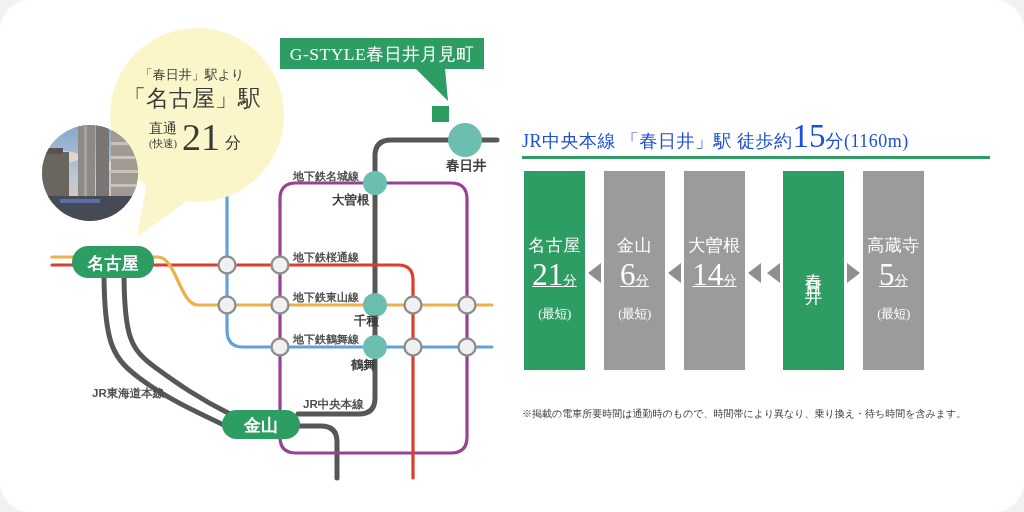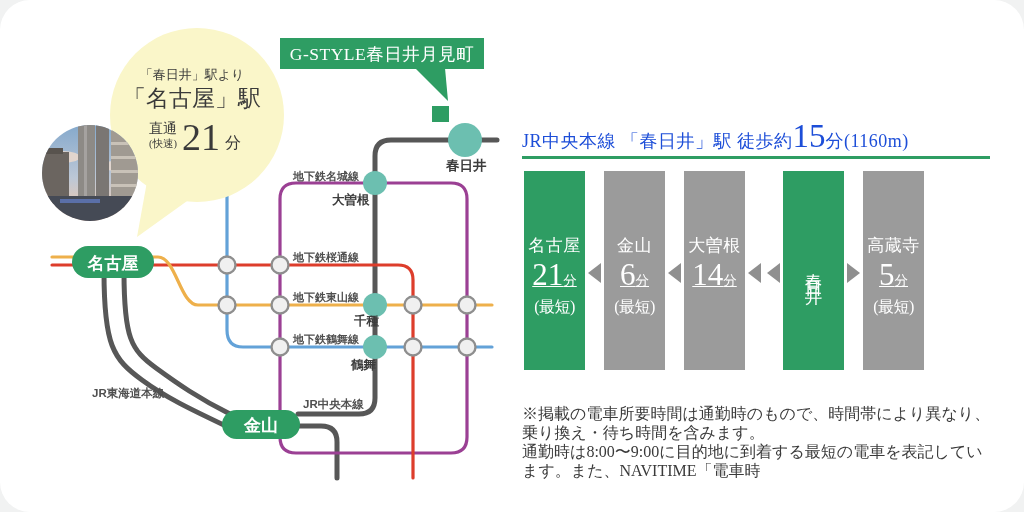--- a/index.html
+++ b/index.html
@@ -16,31 +16,31 @@
 
   .stations-row{position:absolute;left:524px;top:171px;display:flex;}
   .sta-box{width:61px;height:199px;color:#fff;text-align:center;box-sizing:border-box;padding-top:66px;
            font-family:"Liberation Serif","DejaVu Serif",serif;}
   .sta-box.green{background:#2e9d63;}
   .sta-box.gray{background:#9b9b9b;}
   .sta-name{font-size:17px;line-height:1.1;margin-bottom:3px;letter-spacing:.5px;}
   .sta-time{line-height:1;white-space:nowrap;text-decoration:underline;}
   .sta-time .num{font-size:31px;}
   .sta-time .unit{font-size:13.5px;}
-  .sta-note{font-size:16px;margin-top:7px;letter-spacing:-.5px;}
+  .sta-note{font-size:13px;margin-top:15px;letter-spacing:-.5px;}
   .sta-box.vertical{display:flex;align-items:center;justify-content:center;padding-top:0;}
   .sta-box.vertical .sta-name-v{writing-mode:vertical-rl;font-size:17.5px;letter-spacing:7px;}
 
   .gap{width:19px;position:relative;}
   .arrow-left,.arrow-right{position:absolute;top:92px;width:0;height:0;
        border-top:10px solid transparent;border-bottom:10px solid transparent;}
   .arrow-left{left:3px;border-right:13px solid #8f8f8f;}
   .arrow-right{left:3px;border-left:13px solid #8f8f8f;}
 
-  .note{position:absolute;left:522px;top:404px;width:476px;color:#3a3a3a;font-size:16px;line-height:19px;
+  .note{position:absolute;left:522px;top:404px;width:476px;color:#3a3a3a;font-size:10px;line-height:19px;
         font-family:"Liberation Serif","DejaVu Serif",serif;letter-spacing:0;}
 </style>
 </head>
 <body>
 
 <div class="card">
 
   <svg class="map-svg" width="520" height="512" viewBox="0 0 520 512">
 
     <defs>
@@ -189,16 +189,15 @@
 
     <div class="sta-box gray">
       <div class="sta-name">高蔵寺</div>
       <div class="sta-time"><span class="num">5</span><span class="unit">分</span></div>
       <div class="sta-note">(最短)</div>
     </div>
   </div>
 
   <div class="note">
     <div>※掲載の電車所要時間は通勤時のもので、時間帯により異なり、乗り換え・待ち時間を含みます。</div>
-    <div>通勤時は8:00〜9:00に目的地に到着する最短の電車を表記しています。また、NAVITIME「電車時</div>
   </div>
 
 </div>
 
 </body></html>

